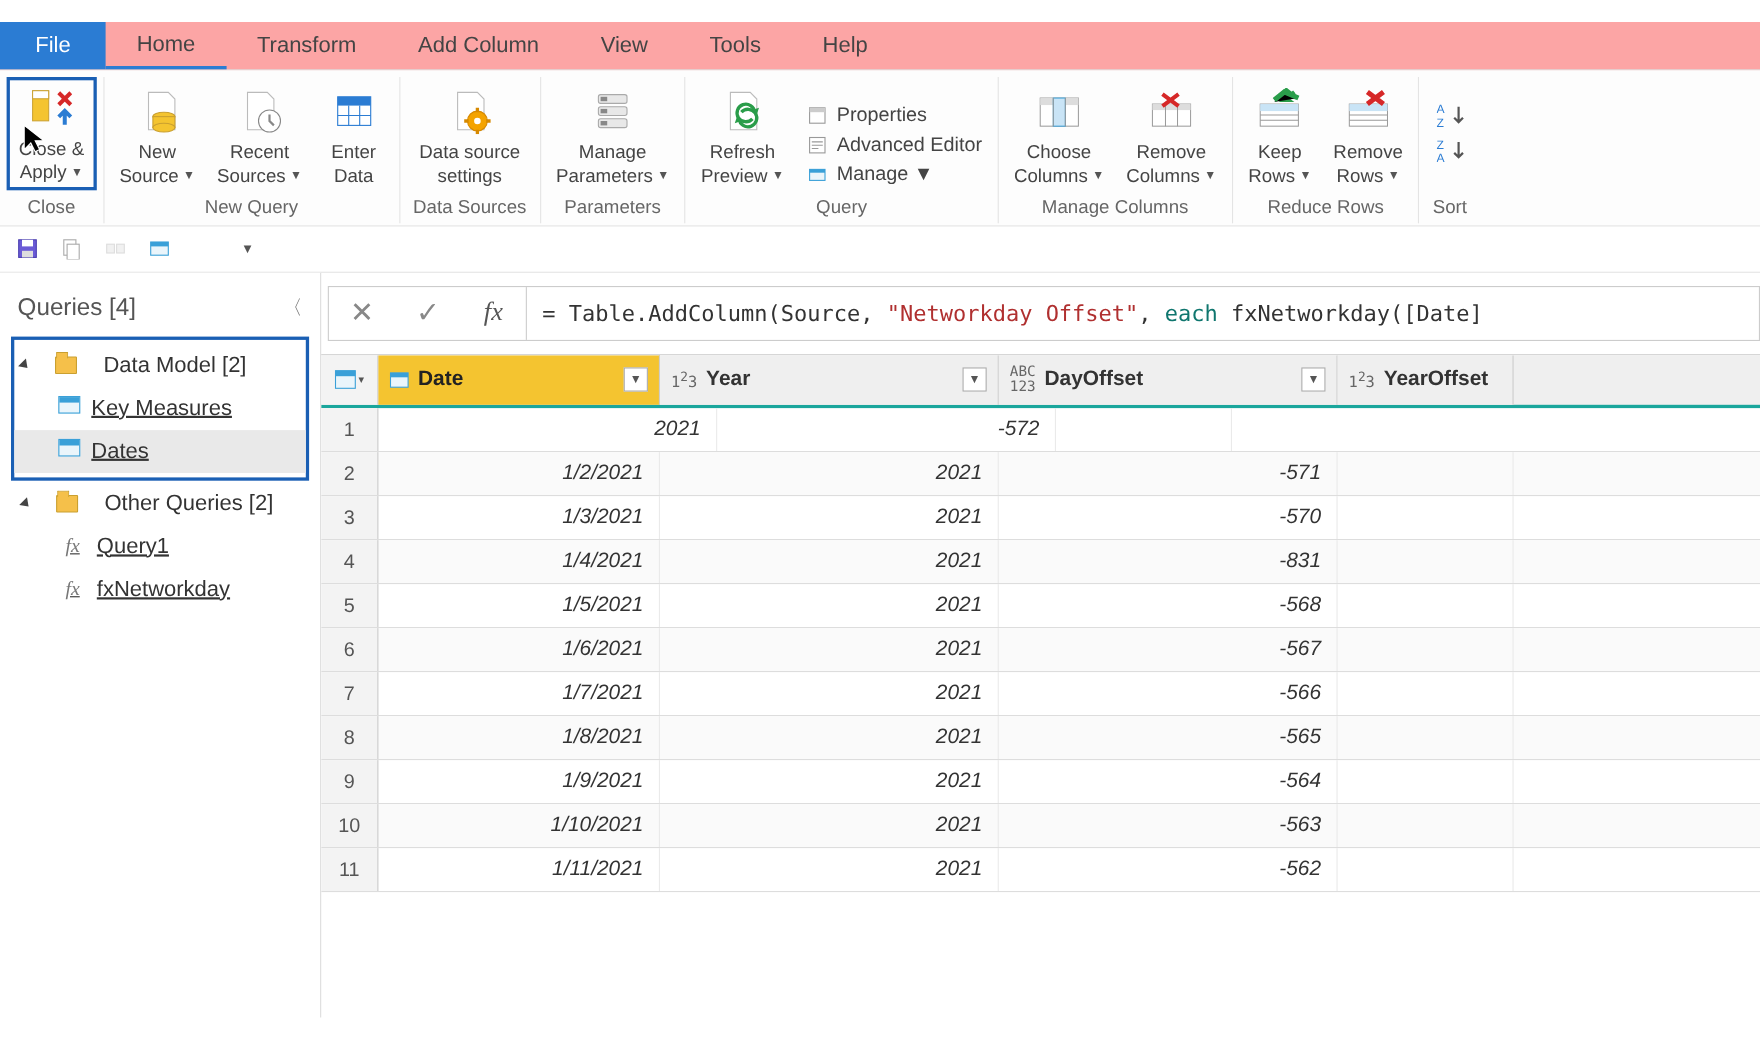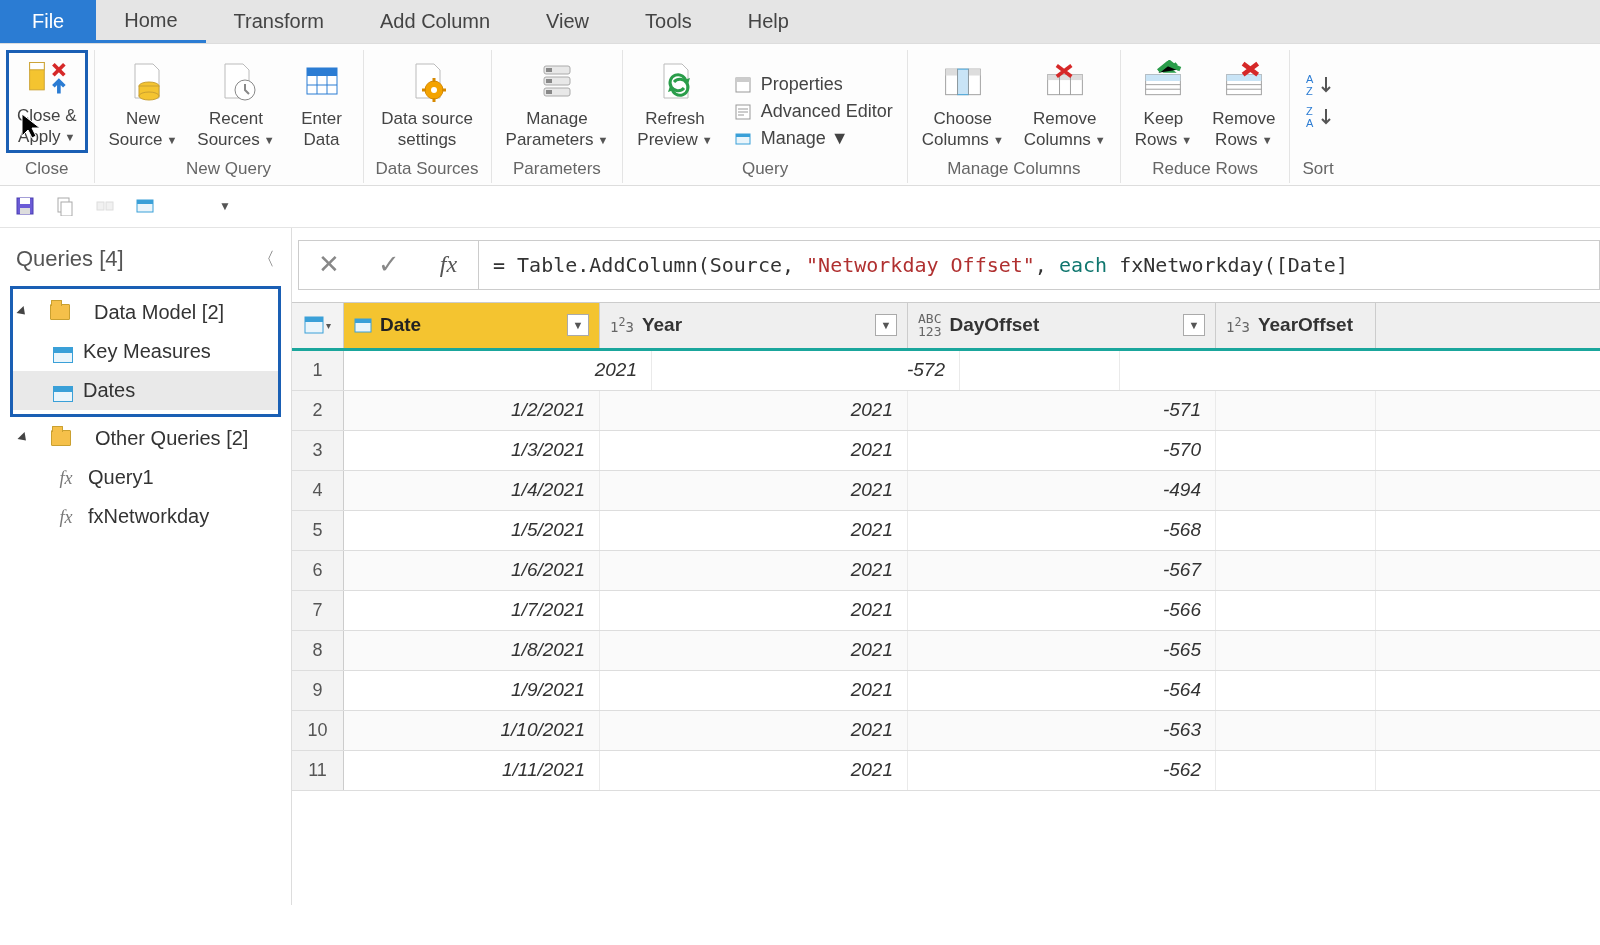--- a/index.html
+++ b/index.html
@@ -1,19 +1,19 @@
 <!DOCTYPE html>
 <html><head>
 <meta charset="utf-8">
 <style>
 * { box-sizing: border-box; margin: 0; padding: 0; }
 body { font-family: "Segoe UI", Arial, sans-serif; background: #fff; color: #333; overflow: hidden; width: 1600px; height: 945px; }
 
 
-.menu-tabs { display: flex; align-items: stretch; height: 44px; border-bottom: 1px solid #ddd; background: #e5e5e5; }
+.menu-tabs { display: flex; align-items: stretch; height: 44px; border-bottom: 1px solid #ddd; background: #fca5a5; margin-top: 20px; }
 .menu-tab { padding: 0 28px; display: flex; align-items: center; font-size: 20px; color: #444; cursor: pointer; }
 .menu-tab.file { background: #2b7cd3; color: #fff; padding: 0 32px; }
 .menu-tab.active { border-bottom: 3px solid #2b7cd3; }
 
 
 .ribbon { display: flex; border-bottom: 1px solid #ddd; background: #fdfdfd; padding: 6px 0 2px 0; }
 .ribbon-group { display: flex; flex-direction: column; align-items: stretch; border-right: 1px solid #e4e4e4; padding: 0 6px; }
 .ribbon-group-items { display: flex; align-items: flex-end; justify-content: center; flex: 1; gap: 4px; }
 .ribbon-group-label { text-align: center; font-size: 17px; color: #666; padding: 6px 6px 4px 6px; }
 .ribbon-btn { display: flex; flex-direction: column; align-items: center; justify-content: flex-end; padding: 4px 8px 2px 8px; cursor: pointer; text-align: center; min-width: 70px; }
@@ -30,21 +30,21 @@
 .qa-bar { display: flex; align-items: center; gap: 18px; padding: 6px 14px; border-bottom: 1px solid #e4e4e4; background: #fff; height: 42px; }
 .qa-icon { width: 22px; height: 22px; display: inline-flex; align-items: center; justify-content: center; cursor: pointer; }
 
 
 .main { display: flex; height: calc(945px - 44px - 182px - 42px); }
 .queries-panel { width: 292px; border-right: 1px solid #ddd; background: #fff; padding-top: 12px; }
 .queries-header { display: flex; align-items: center; justify-content: space-between; padding: 6px 16px 14px 16px; font-size: 22px; color: #555; }
 .queries-header .chev { font-size: 18px; color: #777; cursor: pointer; }
 .q-group { padding: 2px 10px 2px 14px; }
 .q-group-row { display: flex; align-items: center; gap: 24px; padding: 8px 6px; font-size: 20px; color: #333; cursor: pointer; }
-.q-item-row { display: flex; align-items: flex-end; gap: 10px; padding: 8px 6px 8px 40px; font-size: 20px; color: #333; cursor: pointer; }
+.q-item-row { display: flex; align-items: flex-start; gap: 10px; padding: 8px 6px 8px 40px; font-size: 20px; color: #333; cursor: pointer; text-decoration: underline; }
 .q-item-row.selected { background: #e9e9e9; }
 .tri { width: 0; height: 0; border-left: 7px solid #444; border-top: 5px solid transparent; border-bottom: 5px solid transparent; display: inline-block; transform: rotate(45deg); }
 .folder { width: 20px; height: 16px; background: #f5c04a; border: 1px solid #caa030; border-radius: 1px; display: inline-block; position: relative; }
 .folder:before { content: ""; position: absolute; top: -5px; left: 0; width: 9px; height: 5px; background: #f5c04a; border: 1px solid #caa030; border-bottom: none; border-radius: 1px 1px 0 0; }
 .tbl-ico { width: 20px; height: 16px; border: 1px solid #3aa0d8; display: inline-block; position: relative; background: #eaf5fb; }
 .tbl-ico:before { content: ""; position: absolute; top: 0; left: 0; right: 0; height: 5px; background: #3aa0d8; }
 .fx-ico { font-style: italic; font-family: serif; color: #777; font-size: 18px; width: 24px; display: inline-block; text-align: center; }
 .hl2 { border: 3px solid #1a5fb4; margin: 0 10px; padding: 4px 0; }
 
 
@@ -471,21 +471,21 @@
             <div class="g-rownum">3</div>
             <div class="g-cell w-date">1/3/2021</div>
             <div class="g-cell w-year">2021</div>
             <div class="g-cell w-day">-570</div>
             <div class="g-cell w-yo"></div>
           </div>
           <div class="g-row">
             <div class="g-rownum">4</div>
             <div class="g-cell w-date">1/4/2021</div>
             <div class="g-cell w-year">2021</div>
-            <div class="g-cell w-day">-494</div>
+            <div class="g-cell w-day">-831</div>
             <div class="g-cell w-yo"></div>
           </div>
           <div class="g-row">
             <div class="g-rownum">5</div>
             <div class="g-cell w-date">1/5/2021</div>
             <div class="g-cell w-year">2021</div>
             <div class="g-cell w-day">-568</div>
             <div class="g-cell w-yo"></div>
           </div>
           <div class="g-row">

